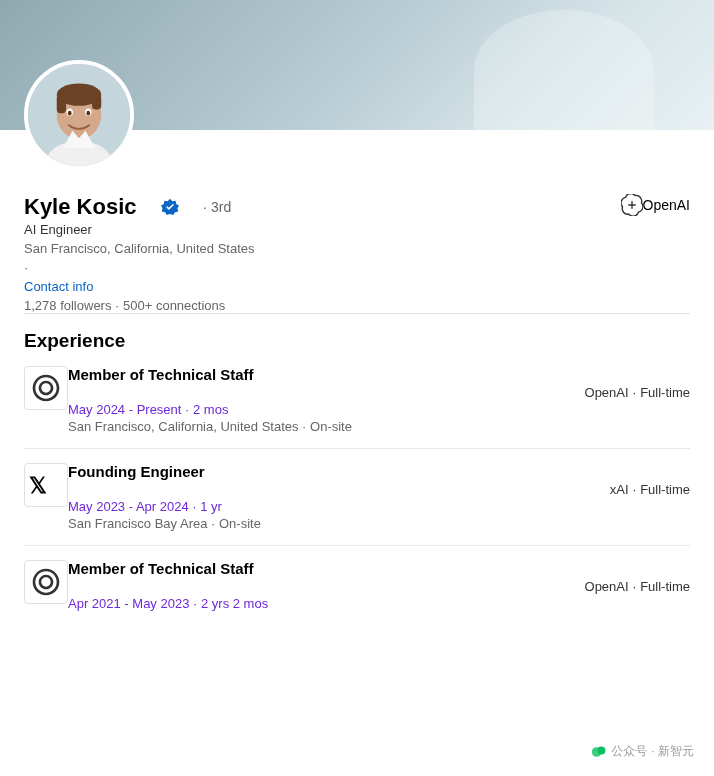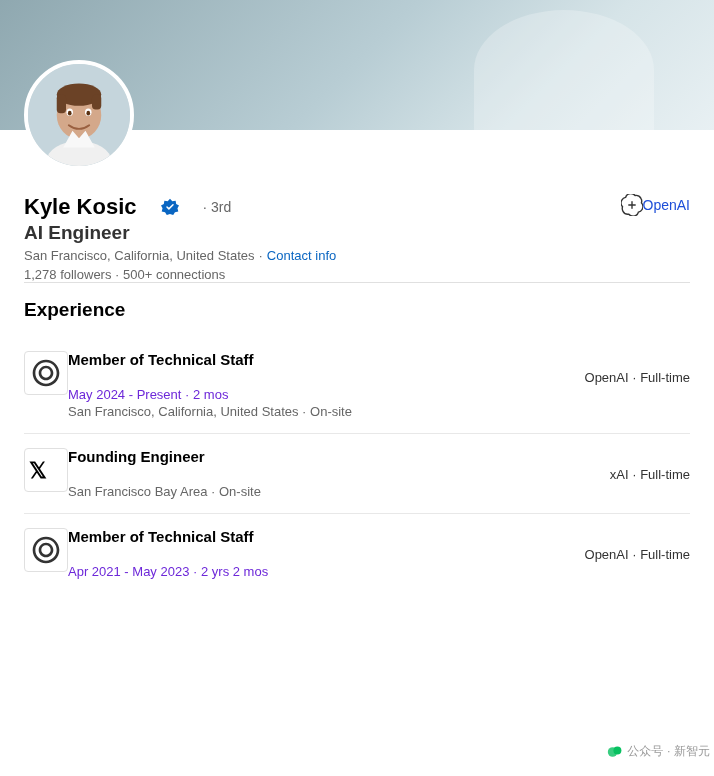--- a/index.html
+++ b/index.html
@@ -82,45 +82,46 @@
 
     .degree-badge {
       font-size: 14px;
       color: #666;
       font-weight: 400;
     }
 
     .openai-badge {
       display: flex;
       align-items: center;
-      color: #1d4ed8;
+      color: #000000;
       font-size: 14px;
       font-weight: 500;
     }
 
     .openai-logo {
       width: 22px;
       height: 22px;
     }
 
     .profile-title {
-      font-size: 19px;
+      font-size: 13px;
       color: #333;
       margin-bottom: 4px;
-      font-weight: 700;
+      font-weight: 400;
     }
 
     .profile-location-row {
       font-size: 13px;
       color: #666;
       margin-bottom: 4px;
       display: flex;
       align-items: flex-start;
       gap: 4px;
       flex-wrap: wrap;
+      flex-direction: column;
     }
 
     .contact-link {
       color: #0a66c2;
       text-decoration: none;
       font-weight: 500;
       cursor: pointer;
     }
 
     .profile-followers {
@@ -132,21 +133,20 @@
     .divider {
       height: 1px;
       background: #e0e0e0;
       margin: 0 0 16px 0;
     }
 
     .section-title {
       font-size: 19px;
       font-weight: 700;
       color: #000;
-      margin-bottom: 16px;
       padding: 0 24px;
     }
 
     .experience-list {
       padding: 0 24px;
     }
 
     .experience-item {
       display: flex;
       padding: 14px 0;
@@ -195,21 +195,21 @@
 
     .exp-location {
       font-size: 13px;
       color: #666;
     }
 
     
     .watermark {
       position: fixed;
       bottom: 16px;
-      right: 4px;
+      right: 20px;
       font-size: 12px;
       color: #999;
       display: flex;
       align-items: center;
       gap: 4px;
     }
     .wechat-icon {
       width: 16px;
       height: 16px;
       display: inline-flex;
@@ -311,20 +311,21 @@
     <div class="experience-item">
       <div class="company-logo">
         <svg width="34" height="28" viewBox="0 0 40 30" fill="none" xmlns="http://www.w3.org/2000/svg">
 
           <text x="0" y="24" font-size="26" font-weight="900" font-family="Arial, sans-serif" fill="#000">𝕏</text>
         </svg>
       </div>
       <div class="exp-details">
         <div class="exp-title">Founding Engineer</div>
         <div class="exp-company">xAI · Full-time</div>
+        <div class="exp-dates">May 2023 - Apr 2024 · 1 yr</div>
         <div class="exp-location">San Francisco Bay Area · On-site</div>
       </div>
     </div>
 
     <div class="experience-item">
       <div class="company-logo">
         <svg width="32" height="32" viewBox="0 0 24 24" fill="none" xmlns="http://www.w3.org/2000/svg">
           <path fill-rule="evenodd" clip-rule="evenodd" d="M12 2C6.48 2 2 6.48 2 12s4.48 10 10 10 10-4.48 10-10S17.52 2 12 2zm0 18c-4.42 0-8-3.58-8-8s3.58-8 8-8 8 3.58 8 8-3.58 8-8 8z" fill="#333"></path>
           <path d="M12 6.5C9 6.5 6.5 9 6.5 12S9 17.5 12 17.5 17.5 15 17.5 12 15 6.5 12 6.5zm0 9c-1.93 0-3.5-1.57-3.5-3.5S10.07 8.5 12 8.5s3.5 1.57 3.5 3.5-1.57 3.5-3.5 3.5z" fill="#333"></path>
         </svg>

